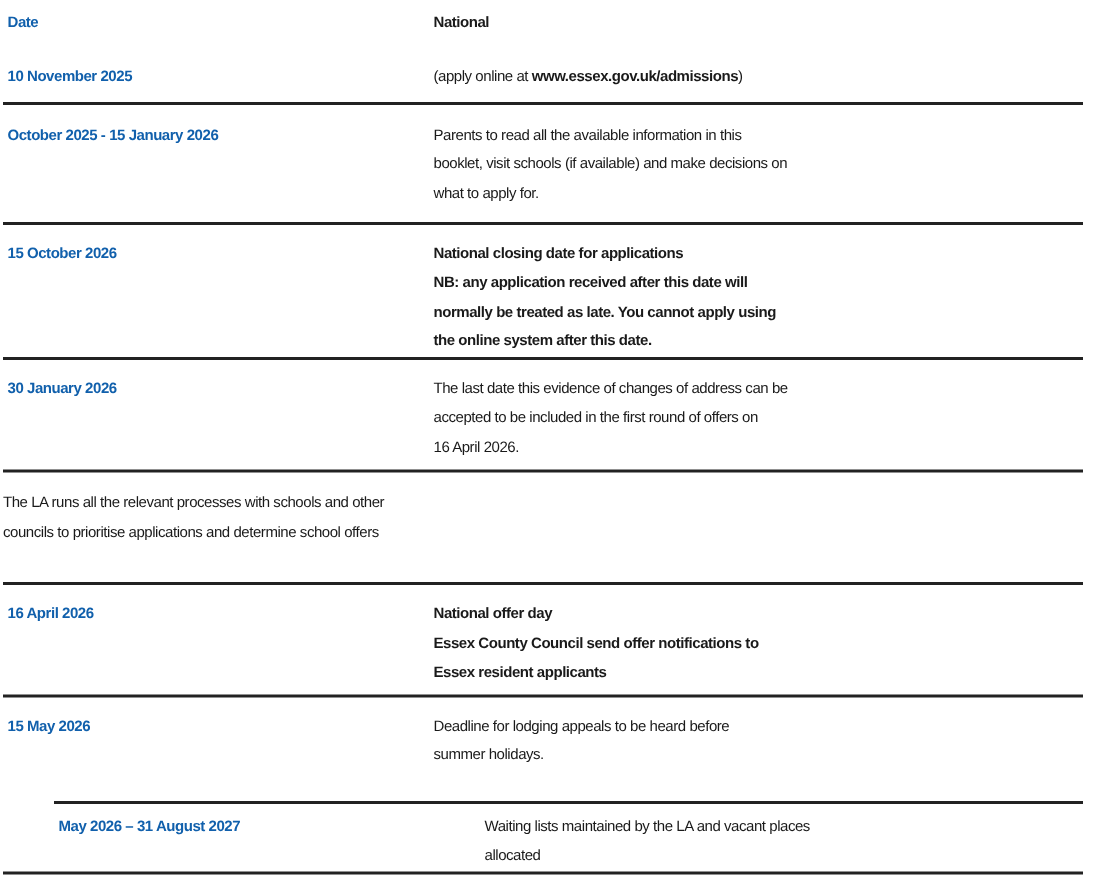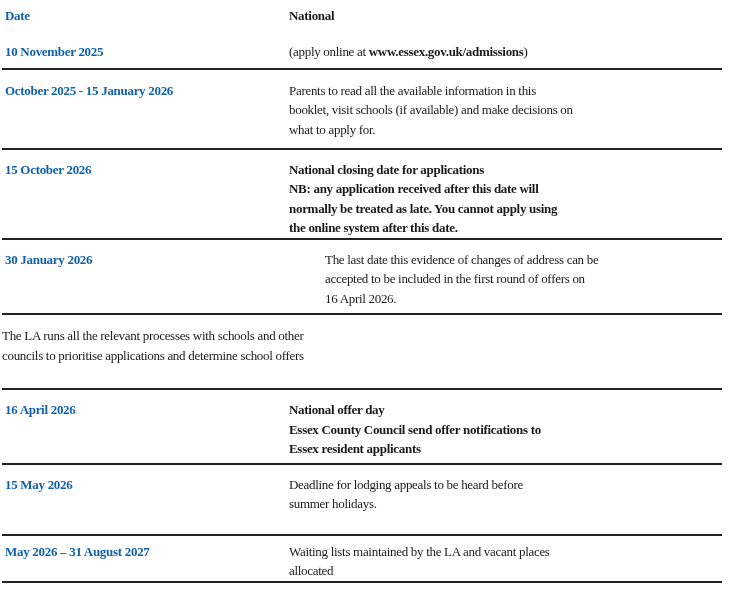--- a/index.html
+++ b/index.html
@@ -31,39 +31,38 @@
     box-sizing: border-box;
     padding-left: 3px;
     color: #1160ac;
     font-weight: bold;
   }
   .cell-proc {
     flex: 1 1 auto;
     min-width: 0;
   }
   .line {
-    font-size: 13px;
+    font-size: 10px;
     line-height: 19.5px;
     letter-spacing: -0.3px;
     white-space: nowrap;
-    font-family: Liberation Serif, serif;
   }
   .b { font-weight: bold; }
   .header-proc { color: #1a1a1a; font-weight: bold; }
 
   
   .r-head { padding: 6px 0 16.5px 0; }
   .r-0 { padding: 0 0 6px 0; }
   .r-1 { padding: 11px 0 8.5px 0; }
   .r-2 { padding: 10px 0 0 0; }
-  .r-3 { padding: 10px 0 5px 0; gap: 36px; }
+  .r-3 { padding: 10px 0 5px 0; }
   .r-4 { padding: 11px 0 3px 0; }
   .r-5 { padding: 10px 0 4px 0; margin-top: 20px; }
   .r-6 { padding: 10px 0 20px 0; }
-  .r-7 { padding: 6px 0 0 0; }
+  .r-7 { padding: 6px 0 0 0; margin-left: 34px; }
   .r-8 { padding: 3px 0 3px 0; }
 </style>
 </head>
 <body>
 
 <div class="timetable">
 
   <div class="row first r-head">
     <div class="cell-date">
       <div class="line">Date</div>

